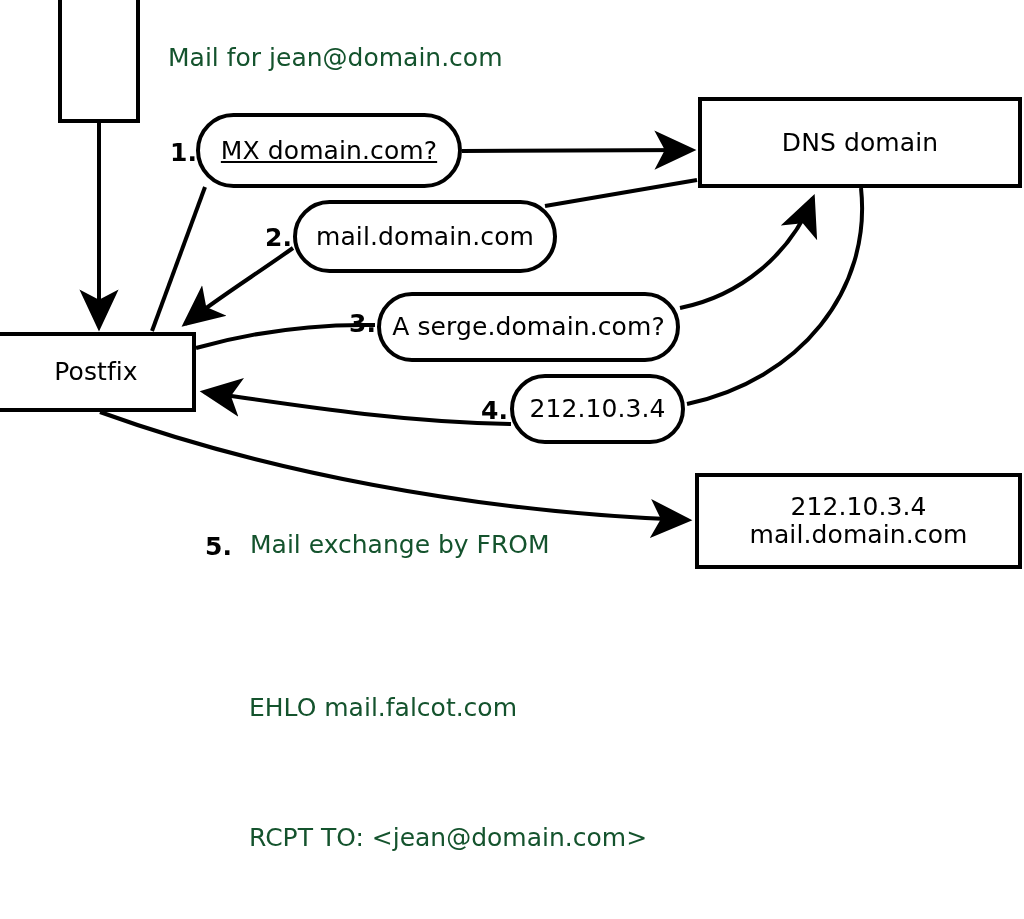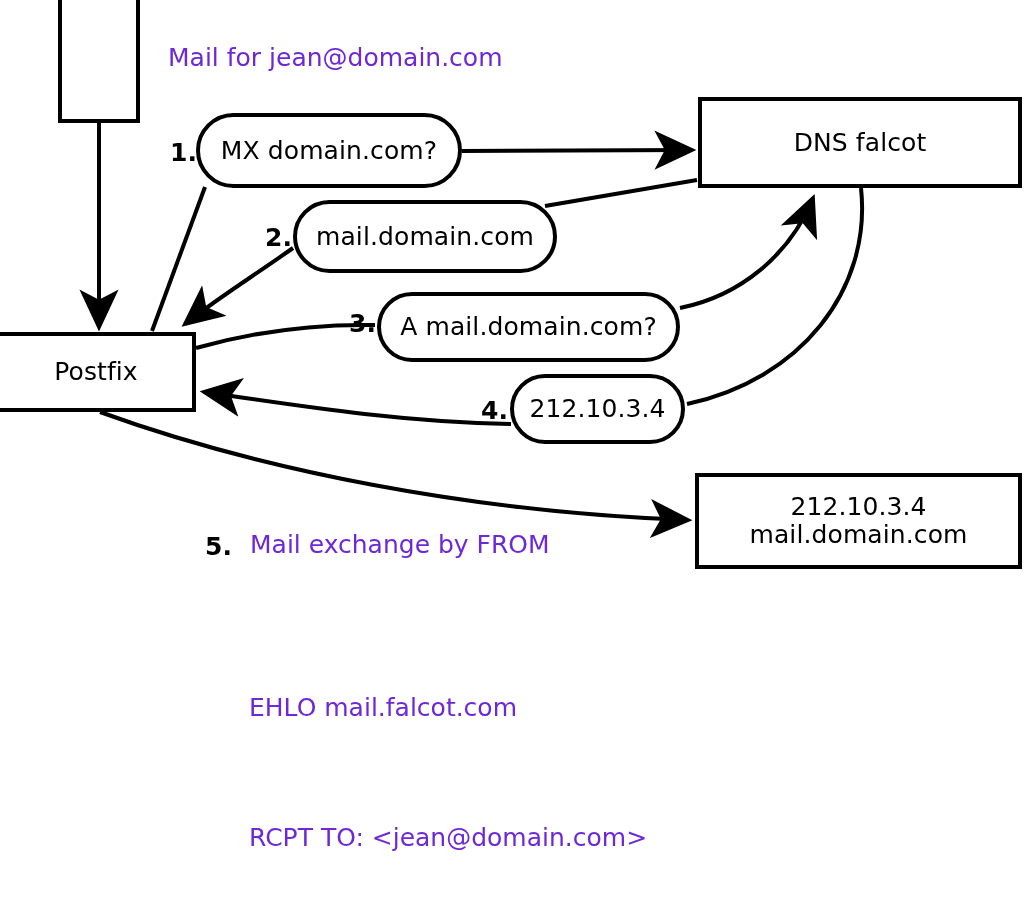--- a/index.html
+++ b/index.html
@@ -36,21 +36,21 @@
   .node.rect { border-radius: 0; }
   .node.pill { border-radius: 999px; border-width: 4px; }
   .node-label {
     font-size: 25px;
     line-height: 1.12;
     letter-spacing: 0.1px;
     white-space: pre;
   }
   .free-text {
     position: absolute;
-    color: #6d28d9;
+    color: #14532d;
     white-space: pre;
     z-index: 4;
   }
   .step-num {
     position: absolute;
     font-weight: bold;
     font-size: 25px;
     color: #000000;
     z-index: 5;
     white-space: pre;
@@ -106,45 +106,45 @@
     <path d="M 100 412 C 260 470 470 512 688 520" stroke="#000000" stroke-width="4" fill="none" marker-end="url(#ah)"></path>
   </svg>
 
   <div class="node rect" style="left:58px; top:-8px; width:82px; height:131px;">
     <span class="node-label"></span>
   </div>
 
   <div class="free-text" id="mail-for-label">Mail for jean@domain.com</div>
 
   <div class="node rect" style="left:698px; top:97px; width:324px; height:91px;">
-    <span class="node-label">DNS falcot</span>
+    <span class="node-label">DNS domain</span>
   </div>
 
   <div class="node rect" style="left:-4px; top:332px; width:200px; height:80px;">
     <span class="node-label">Postfix</span>
   </div>
 
   <div class="node rect" style="left:695px; top:473px; width:327px; height:96px; flex-direction:column;">
     <span class="node-label">212.10.3.4</span>
     <span class="node-label">mail.domain.com</span>
   </div>
 
   <div class="step-num" style="left:170px; top:138px;">1.</div>
-  <div class="node pill" style="left:196px; top:113px; width:266px; height:75px;">
+  <div class="node pill" style="left:196px; top:113px; width:266px; height:75px;text-decoration:underline;">
     <span class="node-label">MX domain.com?</span>
   </div>
 
   <div class="step-num" style="left:265px; top:223px;">2.</div>
   <div class="node pill" style="left:293px; top:200px; width:264px; height:73px;">
     <span class="node-label">mail.domain.com</span>
   </div>
 
   <div class="step-num" style="left:349px; top:309px;">3.</div>
   <div class="node pill" style="left:377px; top:292px; width:303px; height:70px;">
-    <span class="node-label">A mail.domain.com?</span>
+    <span class="node-label">A serge.domain.com?</span>
   </div>
 
   <div class="step-num" style="left:481px; top:396px;">4.</div>
   <div class="node pill" style="left:510px; top:374px; width:175px; height:70px;">
     <span class="node-label">212.10.3.4</span>
   </div>
 
   <div class="step-num" style="left:205px; top:532px;">5.</div>
   <div class="free-text" id="smtp-step-label">Mail exchange by FROM</div>
 

